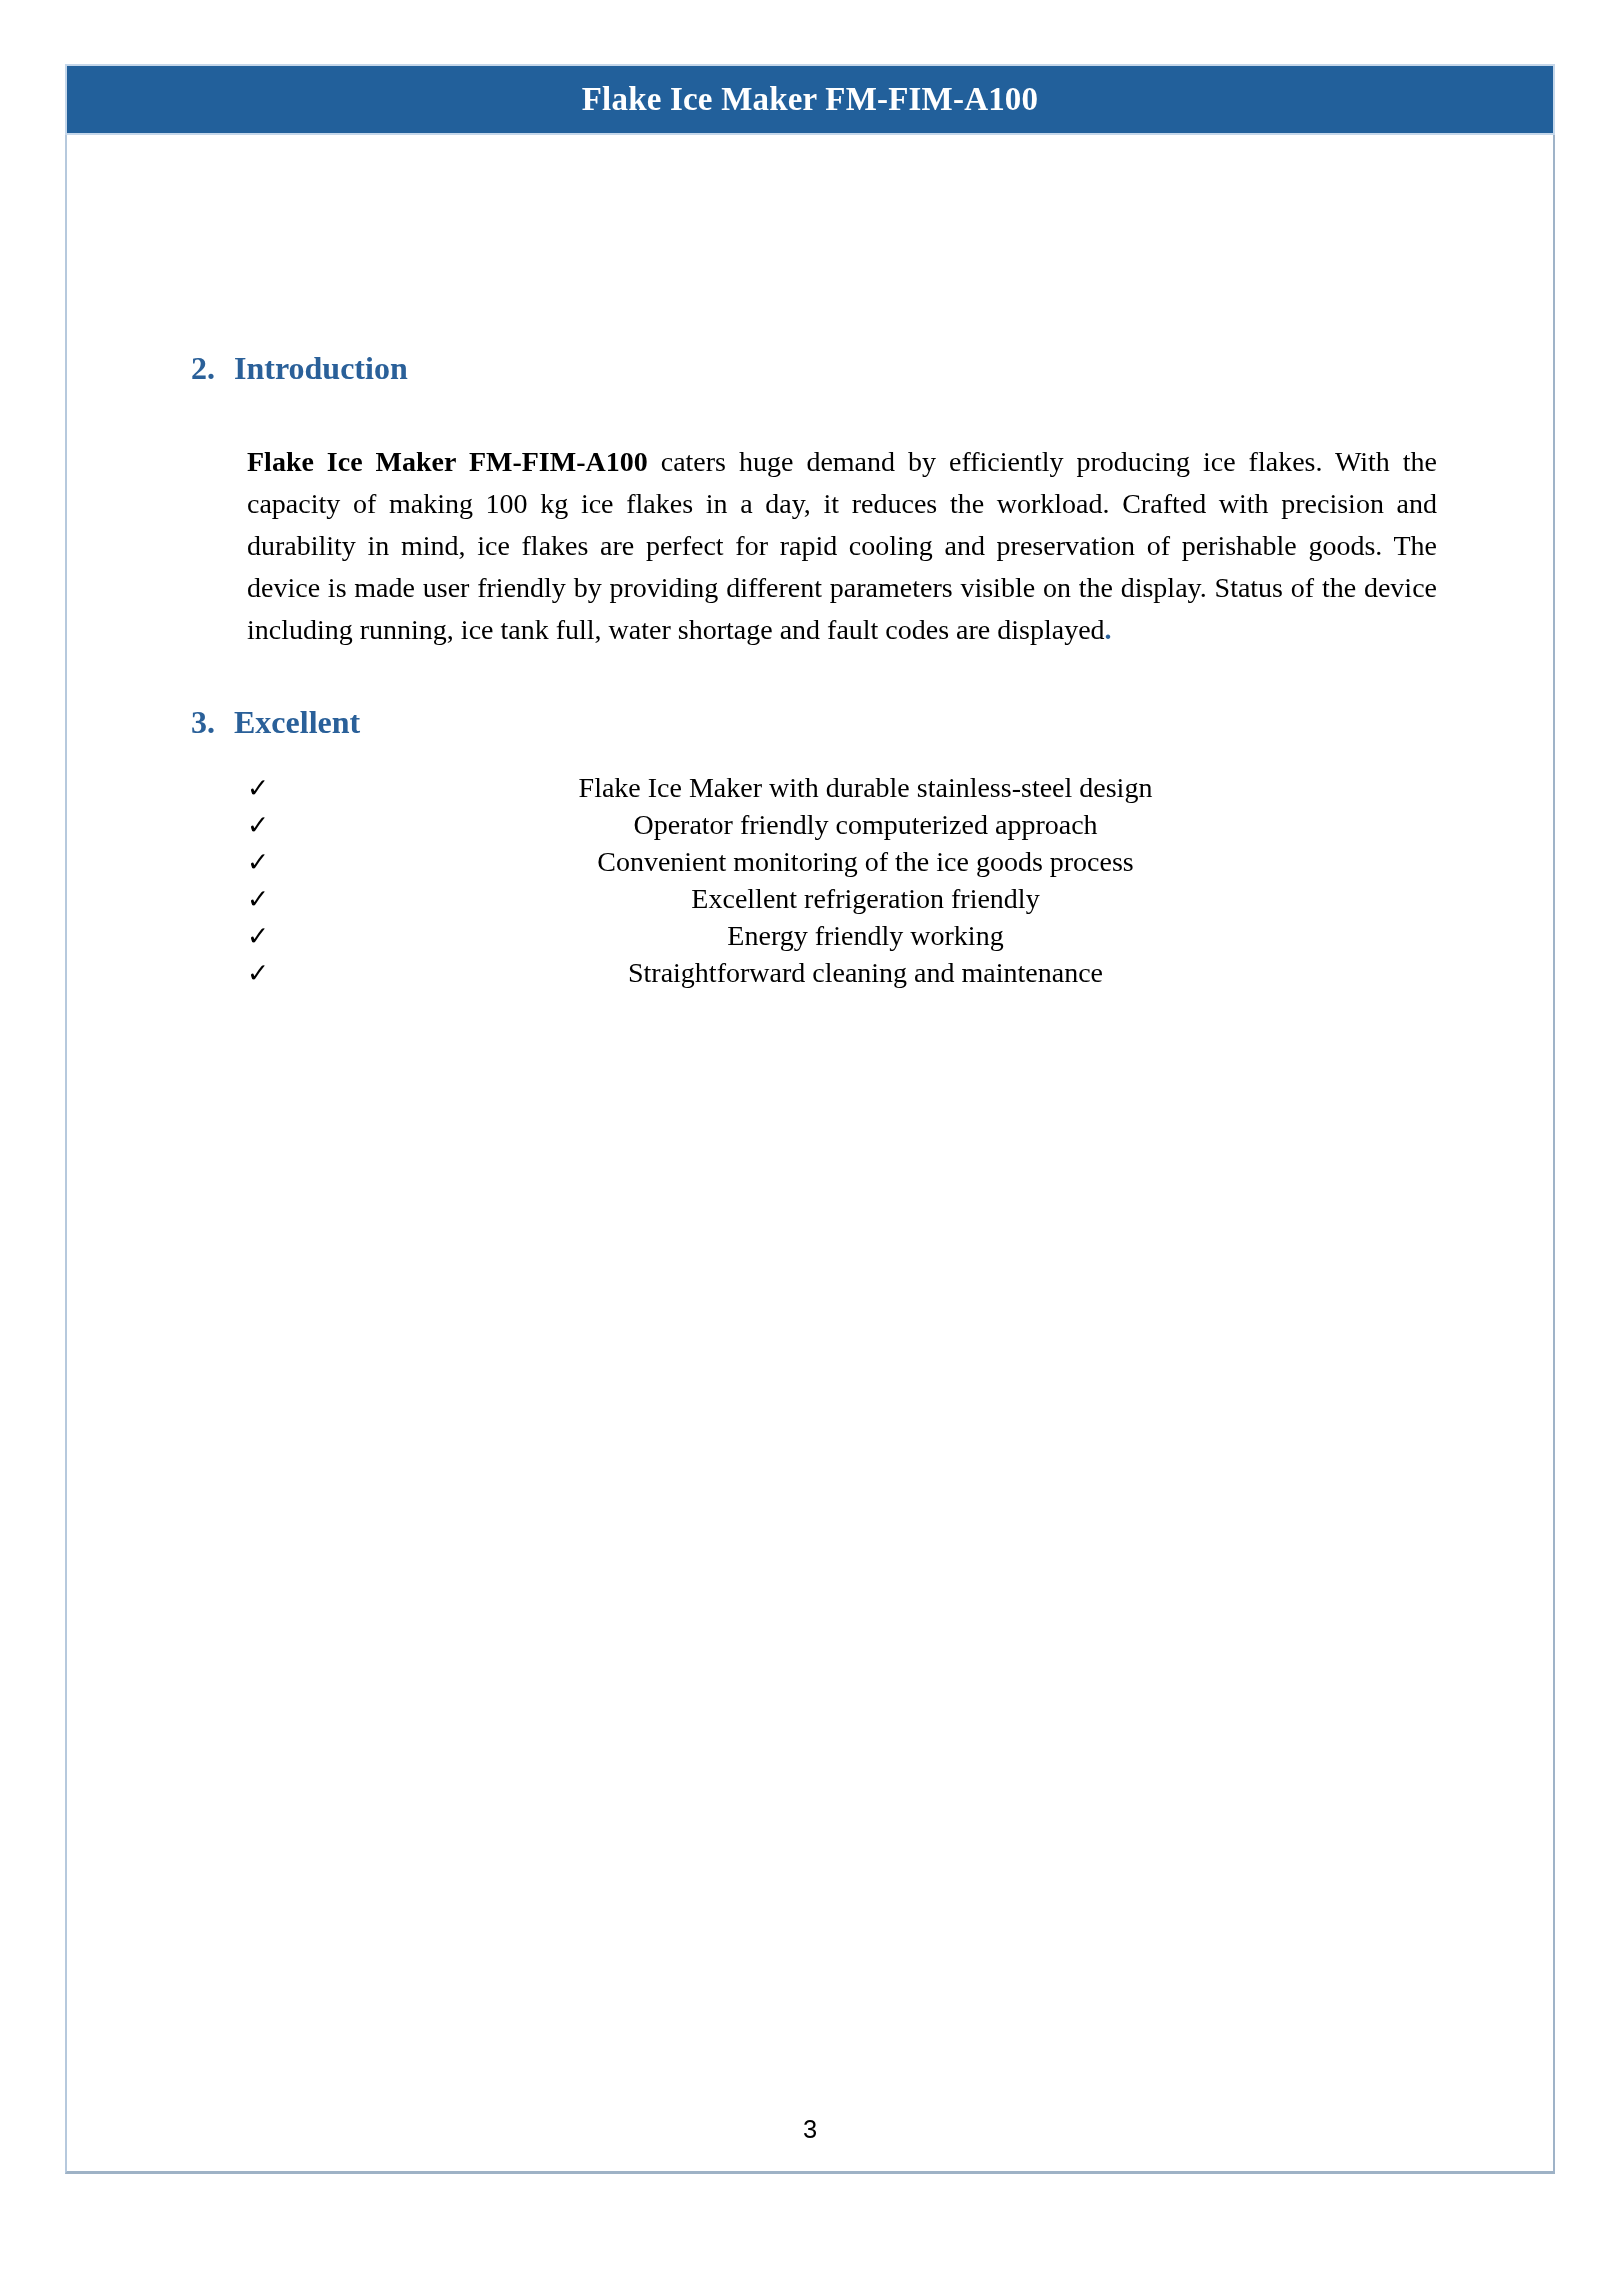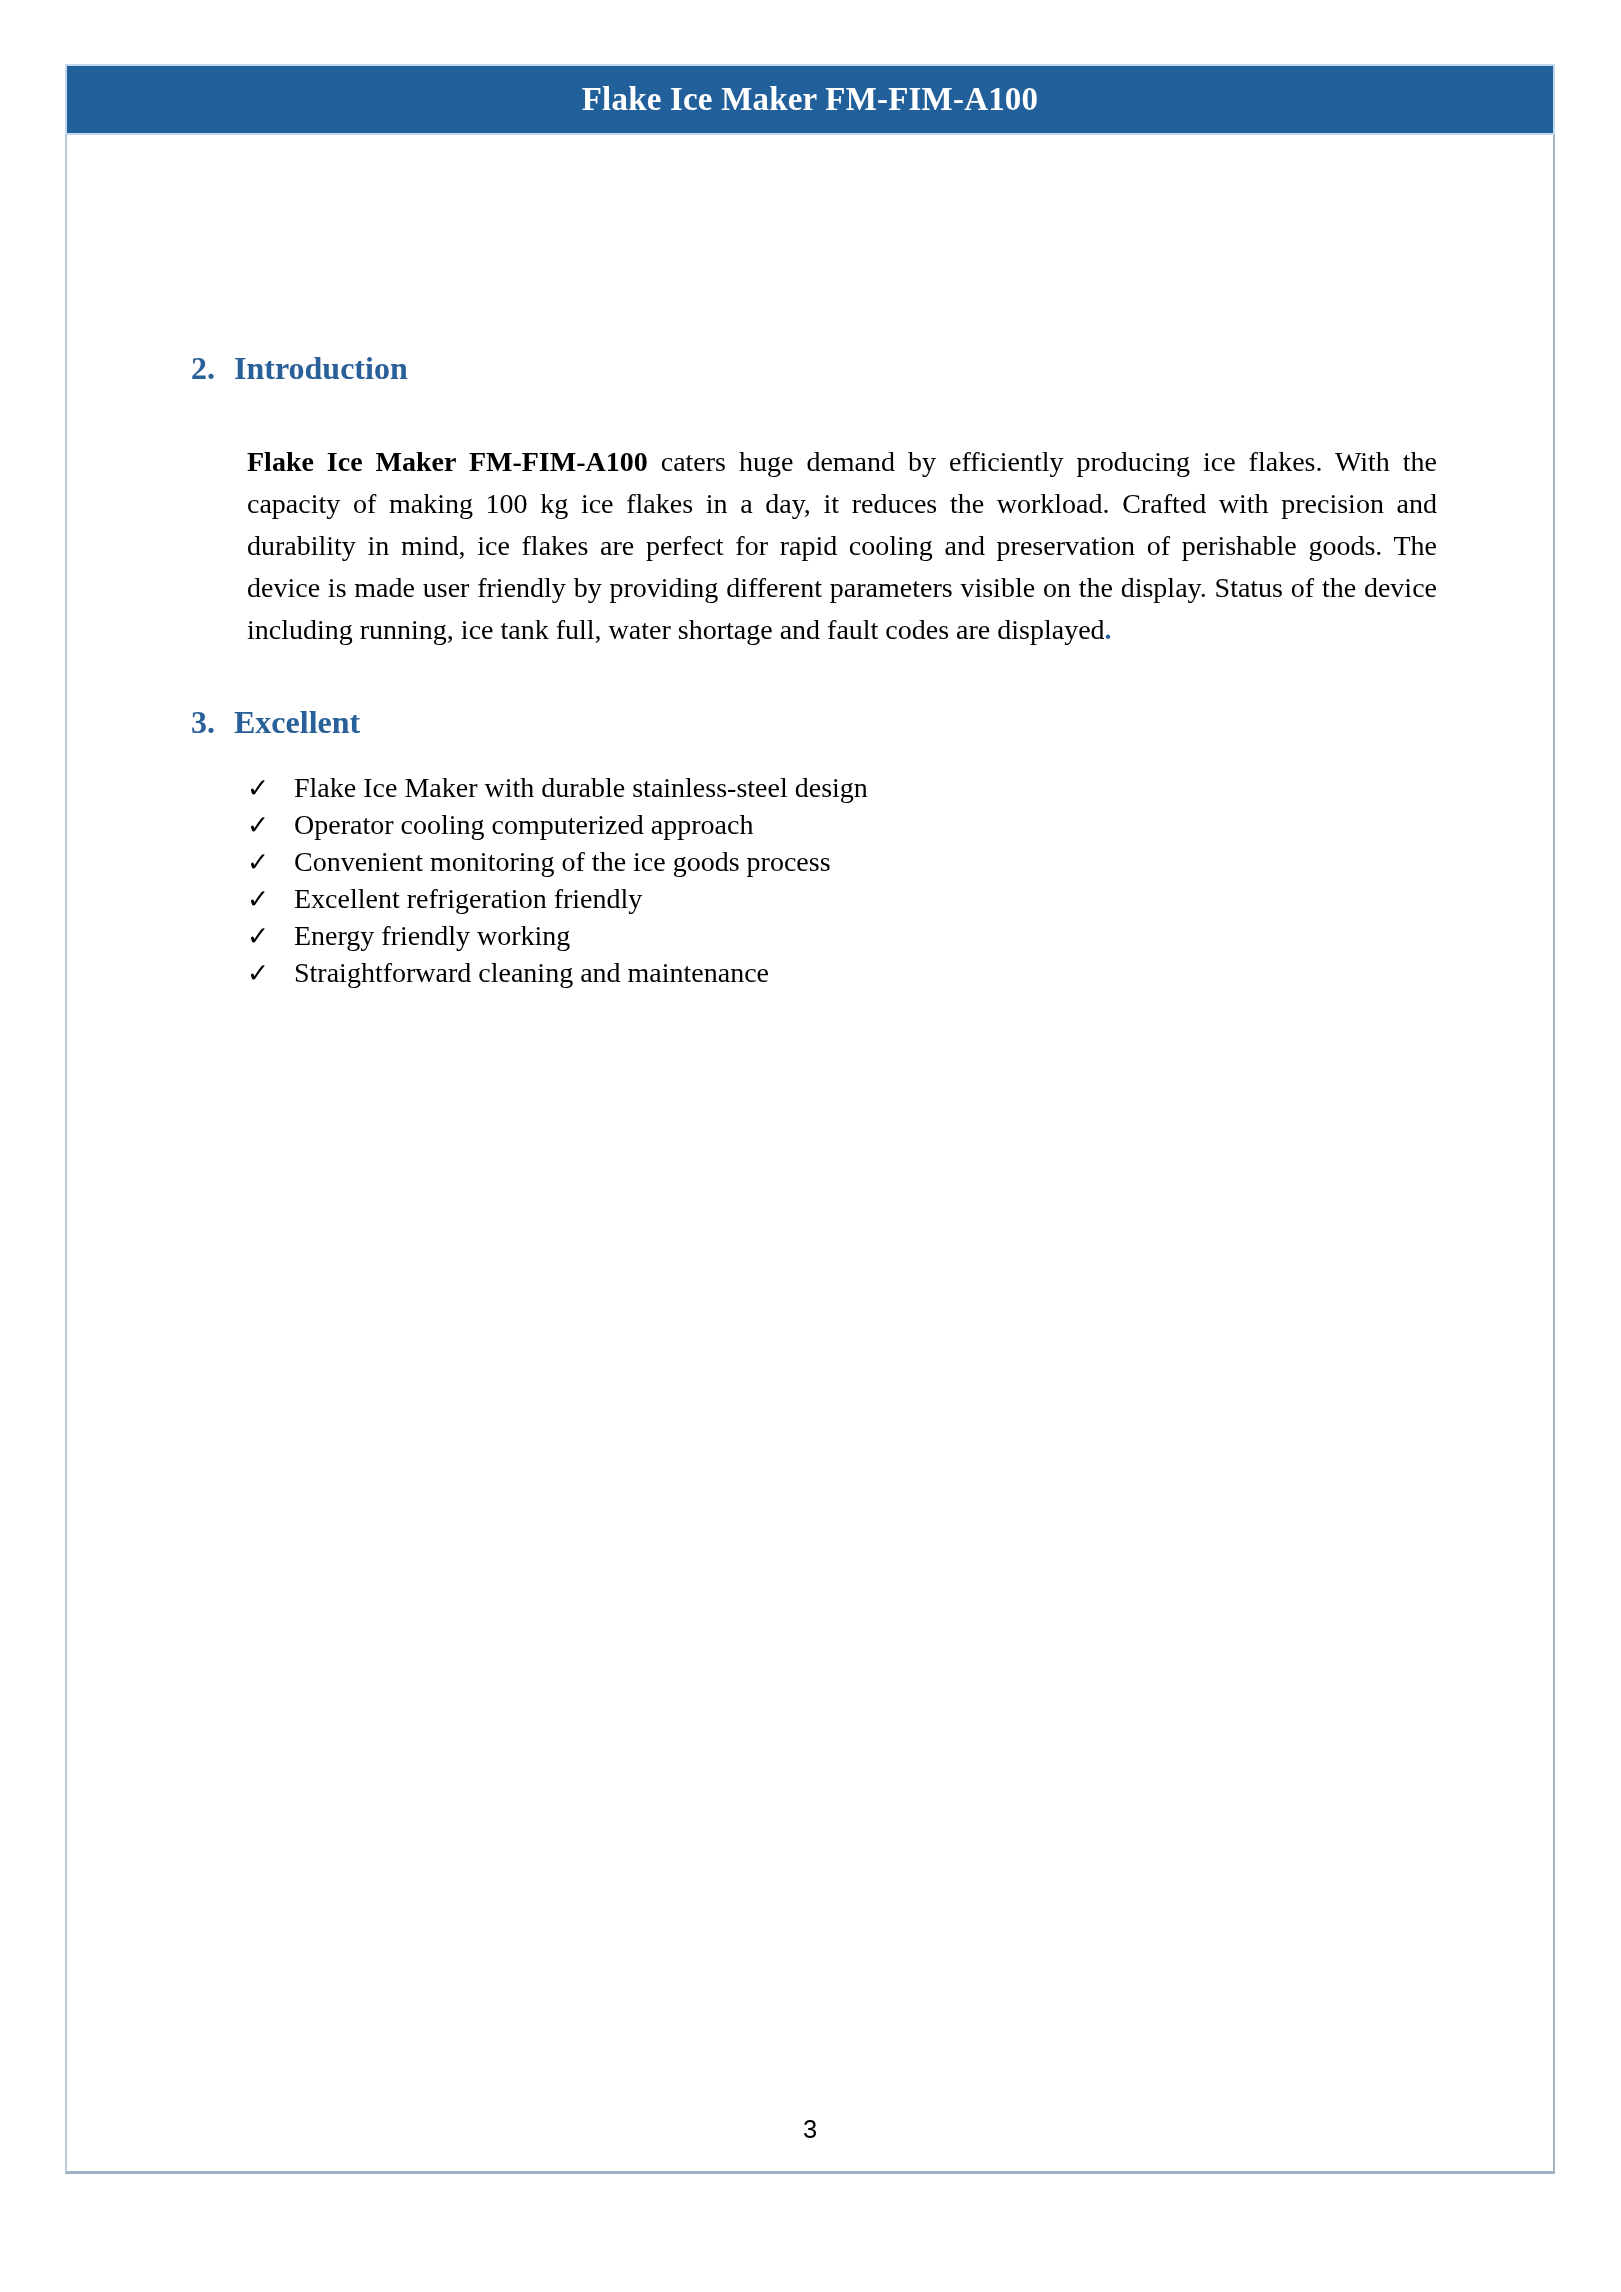--- a/index.html
+++ b/index.html
@@ -135,20 +135,21 @@
     width: 47px;
     flex: 0 0 47px;
     font-size: 26.5px;
     line-height: 37px;
     color: #000000;
     font-family: "DejaVu Sans", sans-serif;
   }
   .feature-text {
     flex: 1 1 auto;
     white-space: nowrap;
+    text-align: center;
   }
 
   
   #page-footer {
     position: absolute;
     left: 65px;
     top: 2117px;
     width: 1490px;
     text-align: center;
   }
@@ -191,21 +192,21 @@
 
       <ul class="feature-list" style="top:635px;">
 
         <li class="feature-item">
           <span class="feature-check">✓</span>
           <span class="feature-text">Flake Ice Maker with durable stainless-steel design</span>
         </li>
 
         <li class="feature-item">
           <span class="feature-check">✓</span>
-          <span class="feature-text">Operator cooling computerized approach</span>
+          <span class="feature-text">Operator friendly computerized approach</span>
         </li>
 
         <li class="feature-item">
           <span class="feature-check">✓</span>
           <span class="feature-text">Convenient monitoring of the ice goods process</span>
         </li>
 
         <li class="feature-item">
           <span class="feature-check">✓</span>
           <span class="feature-text">Excellent refrigeration friendly</span>

